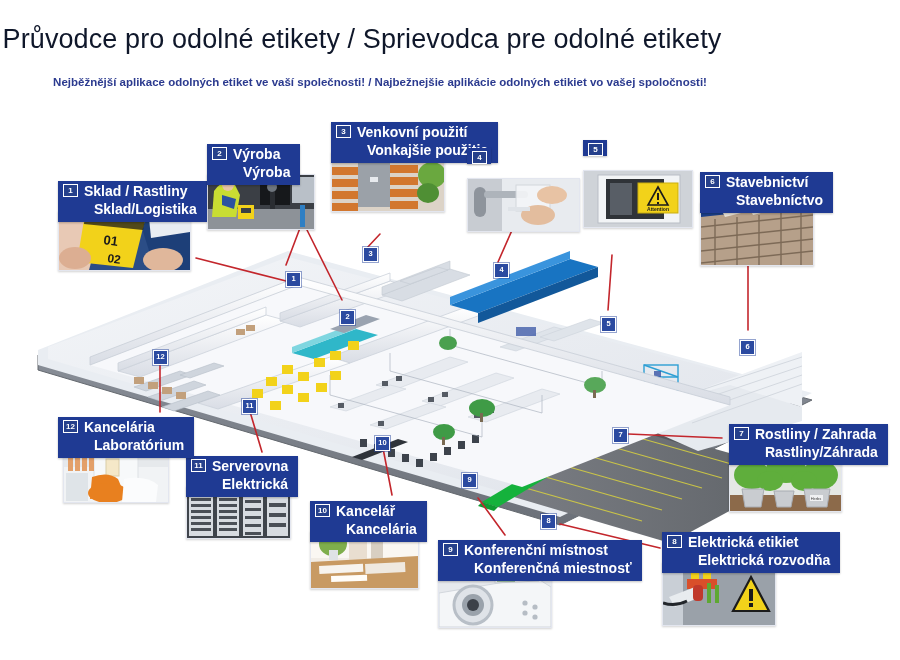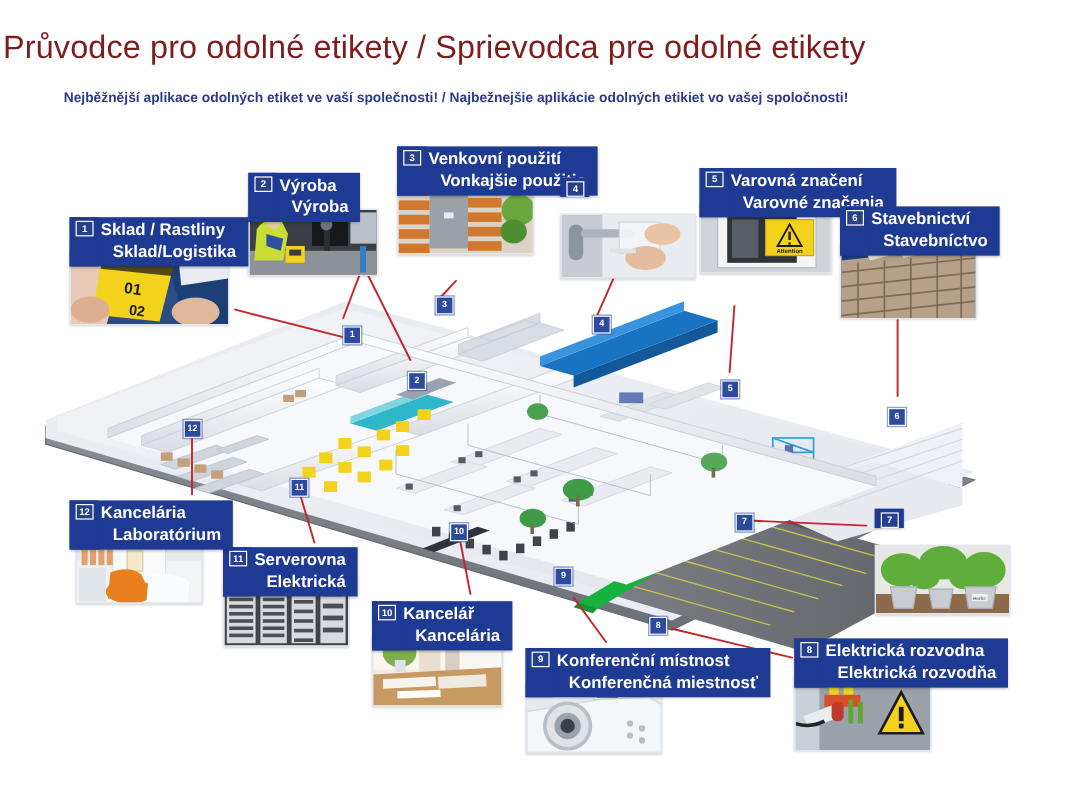--- a/index.html
+++ b/index.html
@@ -7,21 +7,21 @@
     width:900px;height:660px;overflow:hidden;position:relative;
     background:#ffffff;
     font-family:"Liberation Sans","DejaVu Sans",sans-serif;
     color:#2b3990;
   }
   #stage{position:absolute;left:0;top:0;width:900px;height:660px;}
 
   
   .page-title{
     position:absolute;left:0;top:24px;width:724px;text-align:center;
-    font-size:27px;font-weight:400;color:#7f1d1d;letter-spacing:.1px;
+    font-size:27px;font-weight:400;color:#0f172a;letter-spacing:.1px;
     white-space:nowrap;
   }
   .page-subtitle{
     position:absolute;left:0;top:76px;width:760px;text-align:center;
     font-size:11.5px;font-weight:600;color:#2b3a8f;white-space:nowrap;
   }
 
   
   .callout{position:absolute;z-index:40;}
   .plate{
@@ -385,24 +385,20 @@
       <ellipse cx="70" cy="36" rx="17" ry="10" fill="#e3bd9e"></ellipse>
       <rect x="40" y="28" width="22" height="4" fill="#dfe3e8"></rect>
     </svg>
   </div>
 
   <div class="callout" style="left:583px;top:140px;">
     <div class="plate">
       <div class="num">
           <span>5</span>
         </div>
-      <div class="txt">
-        <span>Varovná značení</span>
-        <span class="l2">Varovné značenia</span>
-      </div>
     </div>
   </div>
   <div class="thumb" style="left:583px;top:170px;width:108px;height:56px;">
     <svg class="inner" viewBox="0 0 108 56" preserveAspectRatio="none">
       <rect width="108" height="56" fill="#cfd3d8"></rect>
       <rect x="14" y="4" width="82" height="48" fill="#f2f4f6" stroke="#b9bec5"></rect>
       <rect x="22" y="8" width="58" height="40" fill="#2f3338"></rect>
       <rect x="26" y="12" width="22" height="32" fill="#585e66"></rect>
       <rect x="54" y="12" width="40" height="30" fill="#f2d21a" stroke="#c9ad10"></rect>
       <polygon points="74,16 84,34 64,34" fill="#f2d21a" stroke="#1b1b1b" stroke-width="1.6"></polygon>
@@ -444,20 +440,24 @@
         <polygon points="76,2 92,0 96,6 80,10"></polygon>
       </g>
     </svg>
   </div>
 
   <div class="callout" style="left:729px;top:424px;">
     <div class="plate">
       <div class="num">
           <span>7</span>
         </div>
+      <div class="txt">
+        <span>Rostliny / Zahrada</span>
+        <span class="l2">Rastliny/Záhrada</span>
+      </div>
     </div>
   </div>
   <div class="thumb" style="left:729px;top:454px;width:111px;height:56px;">
     <svg class="inner" viewBox="0 0 111 56" preserveAspectRatio="none">
       <rect width="111" height="56" fill="#e5e8e4"></rect>
       <rect x="0" y="40" width="111" height="16" fill="#8c6a4a"></rect>
       <g fill="#5fae3c">
         <ellipse cx="22" cy="20" rx="18" ry="14"></ellipse>
         <ellipse cx="56" cy="14" rx="20" ry="14"></ellipse>
         <ellipse cx="90" cy="20" rx="18" ry="15"></ellipse>
@@ -473,21 +473,21 @@
       <text x="86" y="45" text-anchor="middle" font-family="Liberation Sans, sans-serif" font-size="4" fill="#444">Herbs</text>
     </svg>
   </div>
 
   <div class="callout" style="left:662px;top:532px;">
     <div class="plate">
       <div class="num">
           <span>8</span>
         </div>
       <div class="txt">
-        <span>Elektrická rozvodna</span>
+        <span>Elektrická etikiet</span>
         <span class="l2">Elektrická rozvodňa</span>
       </div>
     </div>
   </div>
   <div class="thumb" style="left:662px;top:562px;width:112px;height:62px;">
     <svg class="inner" viewBox="0 0 112 62" preserveAspectRatio="none">
       <rect width="112" height="62" fill="#aeb4bb"></rect>
       <rect x="0" y="0" width="20" height="62" fill="#c9cfd6"></rect>
       <rect x="20" y="0" width="92" height="62" fill="#9aa1a9"></rect>
       <g fill="#f2d21a">

